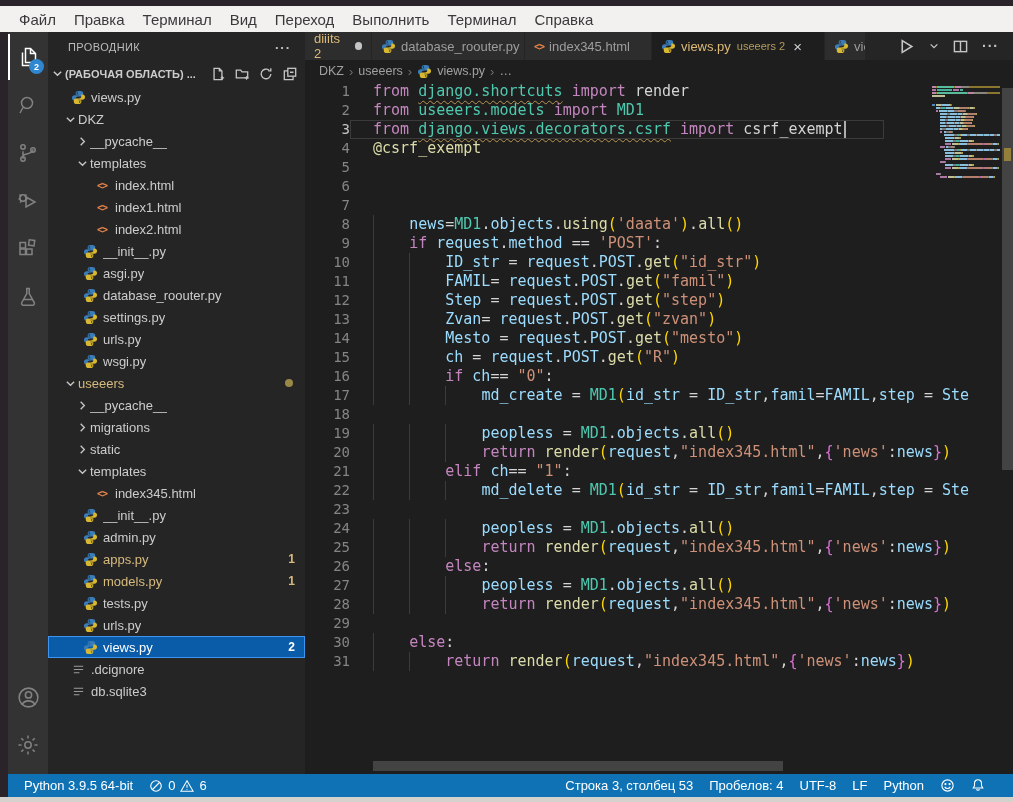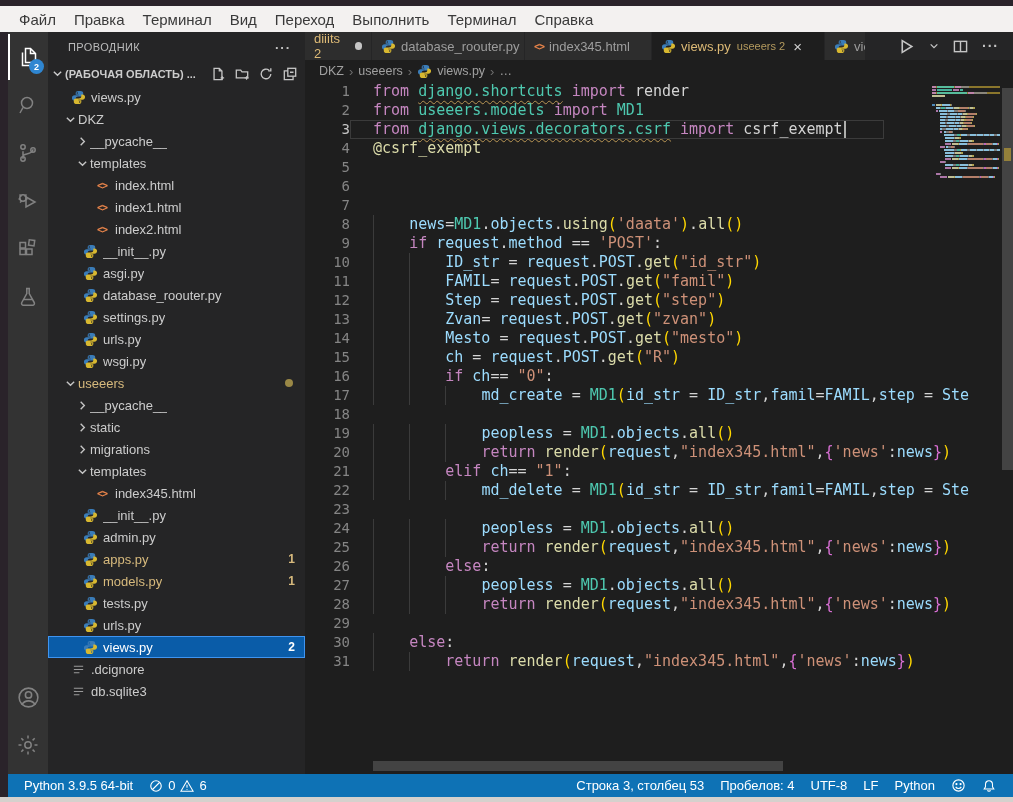--- a/index.html
+++ b/index.html
@@ -73,21 +73,21 @@
   .mm-row span{height:2px;display:inline-block;opacity:.85}
   .mm-row.warnline{background:#8a762c}
   .sb-v{position:absolute;top:56px;right:0;width:11px;height:382px;background:rgba(130,130,130,.38)}
   .ovr-warn{position:absolute;top:116px;right:2px;width:7px;height:13px;background:#94803a}
   .sb-h{position:absolute;bottom:3px;left:68px;width:410px;height:10px;background:rgba(130,130,130,.38)}
   
   .statusbar{position:absolute;top:774px;left:8px;width:1005px;height:23px;background:#0e72b5;color:#ffffff;
              display:flex;align-items:center;font-size:13px}
   .sb-item{display:flex;align-items:center;gap:5px;padding:0 8px;height:100%;white-space:nowrap}
   .sb-left{display:flex;align-items:center;padding-left:8px}
-  .sb-right{margin-left:auto;display:flex;align-items:center;padding-right:9px}
+  .sb-right{margin-left:auto;display:flex;align-items:flex-start;padding-right:20px}
   .bottomstrip{position:absolute;top:797px;left:0;width:1013px;height:5px;background:#d5d1cd}
   svg{display:block}
 </style>
 </head>
 <body>
 
 <div class="menubar" id="menubar">
     <span class="menu-item">Файл</span>
     <span class="menu-item">Правка</span>
     <span class="menu-item">Терминал</span>
@@ -379,31 +379,31 @@
           <span class="lbl">__pycache__</span>
         </div>
         <div class="tree-row" style="padding-left: 26px;">
           <span class="chev">
             <span style="display: inline-flex; align-items: center;">
               <svg width="11" height="11" viewBox="0 0 12 12" fill="none" stroke="currentColor" stroke-width="1.5">
                 <path d="M4 2l4 4-4 4"></path>
               </svg>
             </span>
           </span>
-          <span class="lbl">static</span>
+          <span class="lbl">migrations</span>
         </div>
         <div class="tree-row" style="padding-left: 26px;">
           <span class="chev">
             <span style="display: inline-flex; align-items: center;">
               <svg width="11" height="11" viewBox="0 0 12 12" fill="none" stroke="currentColor" stroke-width="1.5">
                 <path d="M4 2l4 4-4 4"></path>
               </svg>
             </span>
           </span>
-          <span class="lbl">migrations</span>
+          <span class="lbl">static</span>
         </div>
         <div class="tree-row" style="padding-left: 26px;">
           <span class="chev">
             <span style="display: inline-flex; align-items: center;">
               <svg width="11" height="11" viewBox="0 0 12 12" fill="none" stroke="currentColor" stroke-width="1.5">
                 <path d="M2 4l4 4 4-4"></path>
               </svg>
             </span>
           </span>
           <span class="lbl">templates</span>

